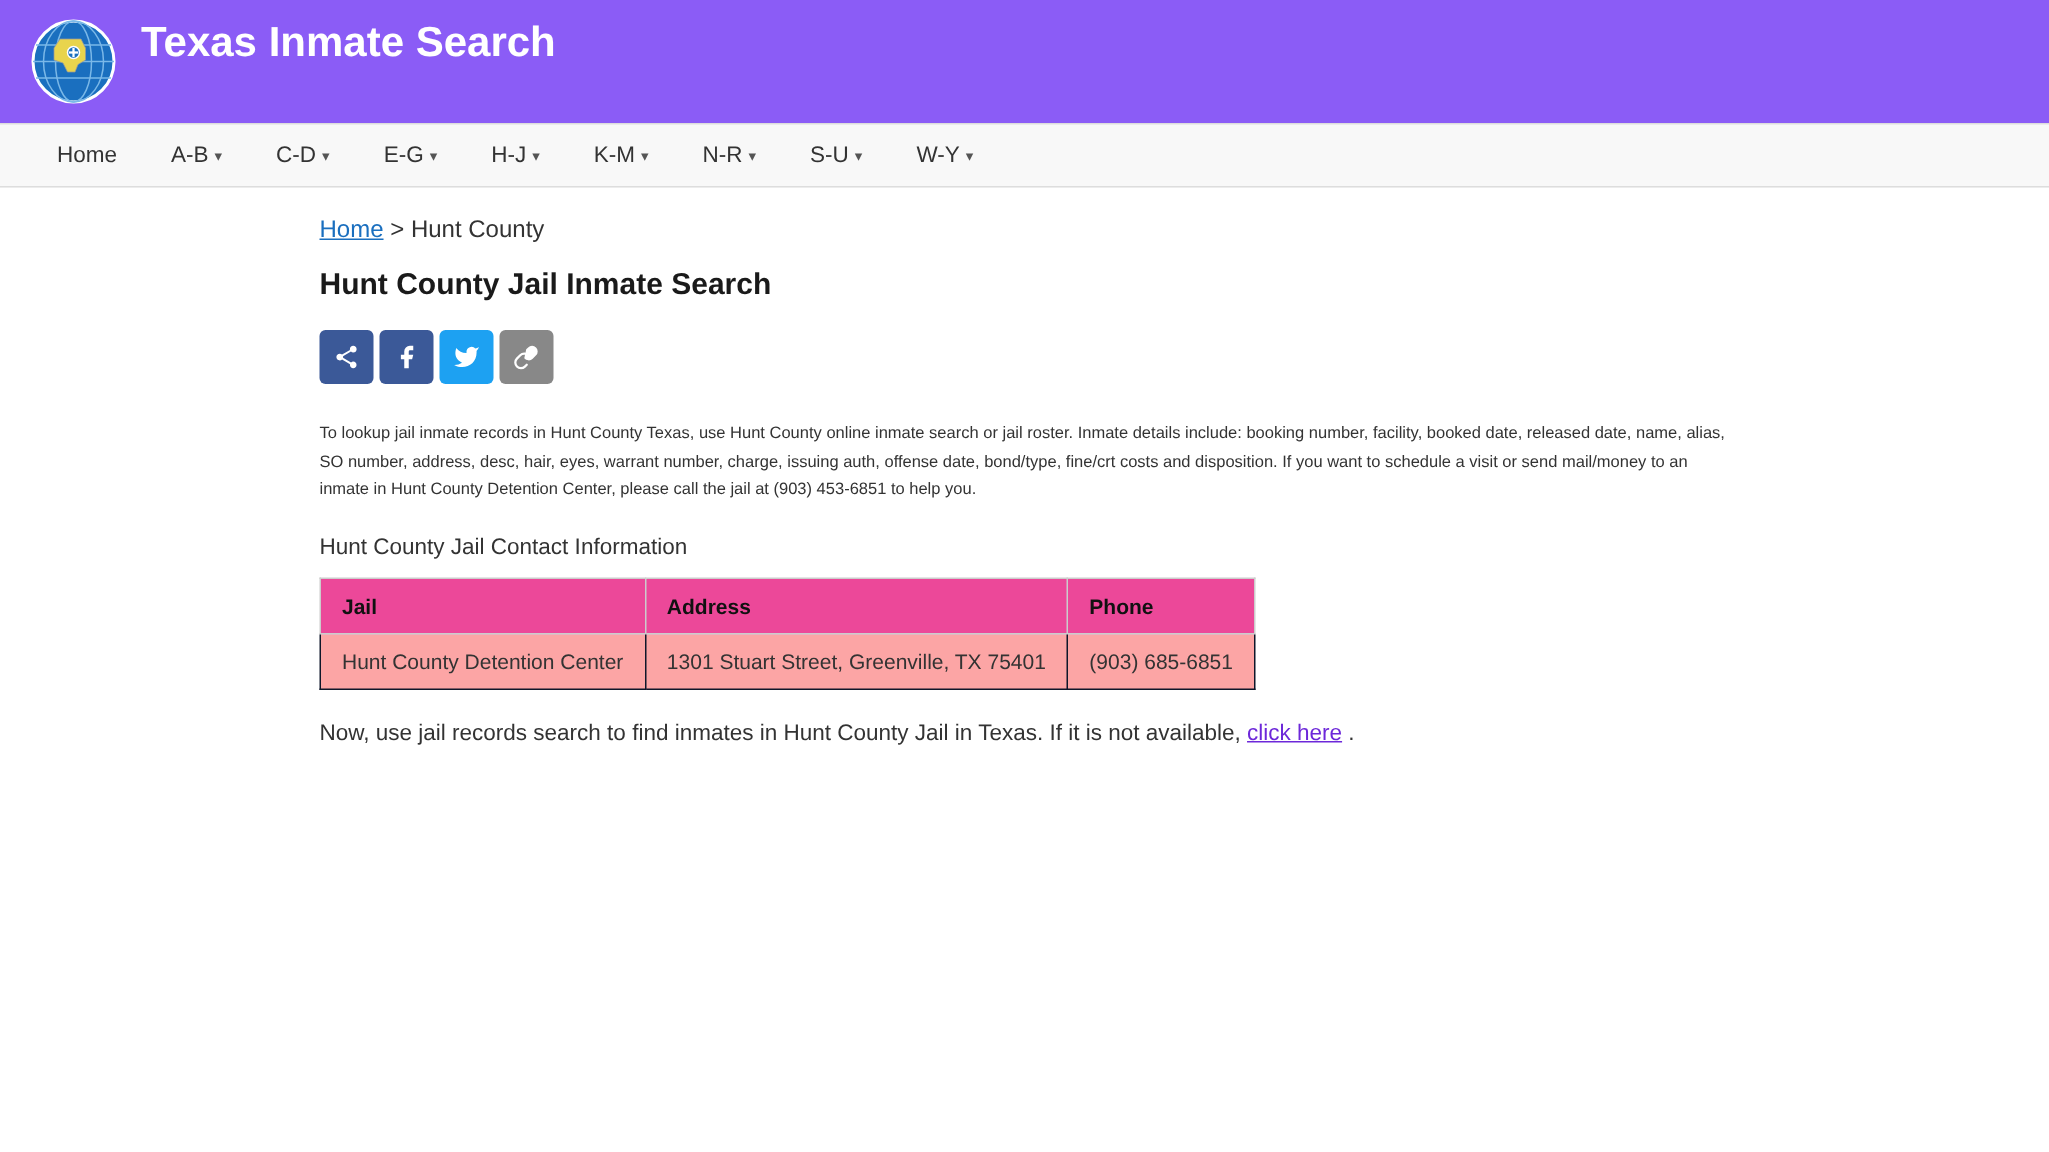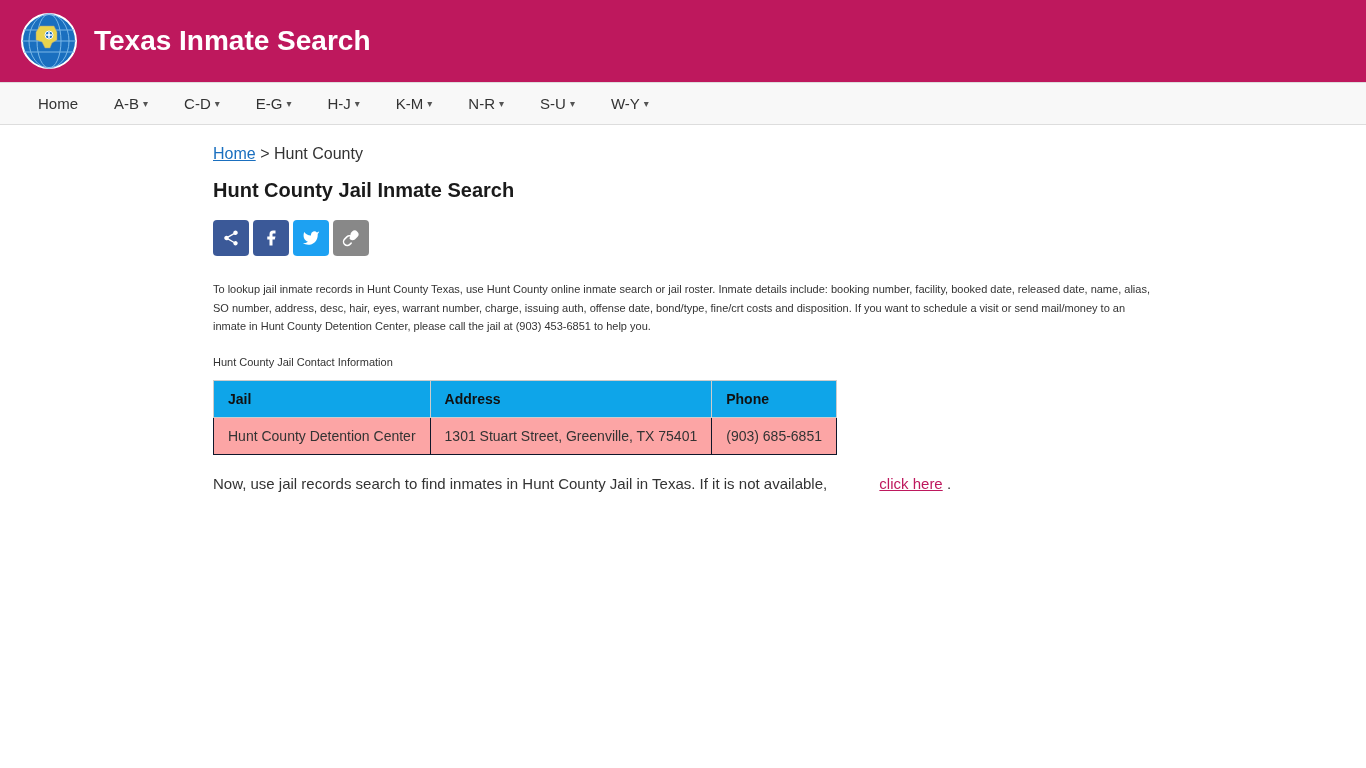--- a/index.html
+++ b/index.html
@@ -1,23 +1,22 @@
 <!DOCTYPE html>
 <html><head>
   <meta charset="utf-8">
   <style>
     * { margin: 0; padding: 0; box-sizing: border-box; }
     body { font-family: Georgia, 'Times New Roman', serif; font-size: 16px; color: #333; background: #fff; }
 
     
     .header {
-      background-color: #be185d;
+      background-color: #8b5cf6;
       padding: 12px 20px;
       display: flex;
-      align-items: center;
       gap: 16px;
       min-height: 82px;
     }
     .header-logo {
       width: 58px;
       height: 58px;
       flex-shrink: 0;
     }
     .header-title {
       color: #fff;
@@ -109,36 +108,36 @@
       font-family: Arial, sans-serif;
       font-size: 11px;
       line-height: 1.7;
       color: #333;
       margin-bottom: 20px;
     }
 
     
     .section-label {
       font-family: Arial, sans-serif;
-      font-size: 11px;
+      font-size: 15px;
       color: #333;
       margin-bottom: 12px;
     }
 
     
     .info-table {
       border-collapse: collapse;
       width: auto;
       min-width: 600px;
       margin-bottom: 20px;
       font-family: Arial, sans-serif;
       font-size: 14px;
     }
     .info-table th {
-      background: #0ea5e9;
+      background: #ec4899;
       border: 1px solid #ccc;
       padding: 10px 14px;
       text-align: left;
       font-weight: bold;
       color: #111;
     }
     .info-table td {
       border: 1px solid #0f172a;
       padding: 10px 14px;
       color: #333;
@@ -146,23 +145,22 @@
     }
 
     
     .footer-text {
       font-family: Arial, sans-serif;
       font-size: 15px;
       color: #333;
       margin-top: 12px;
     }
     .footer-text a {
-      color: #be185d;
+      color: #6d28d9;
       text-decoration: underline;
-      margin-left: 48px;
     }
   </style>
 </head>
 <body>
 
 <header class="header">
   <div class="header-logo">
     
     <svg viewBox="0 0 58 58" xmlns="http://www.w3.org/2000/svg">
       <circle cx="29" cy="29" r="27" fill="#1a6fbf" stroke="#fff" stroke-width="2"></circle>

